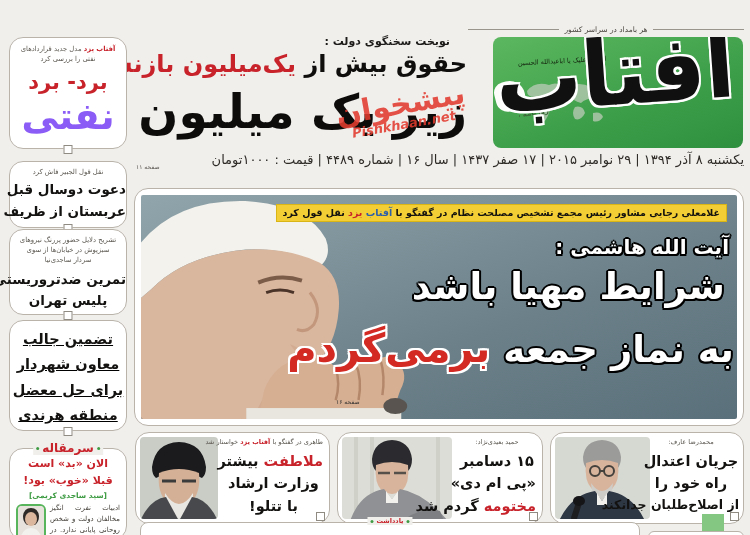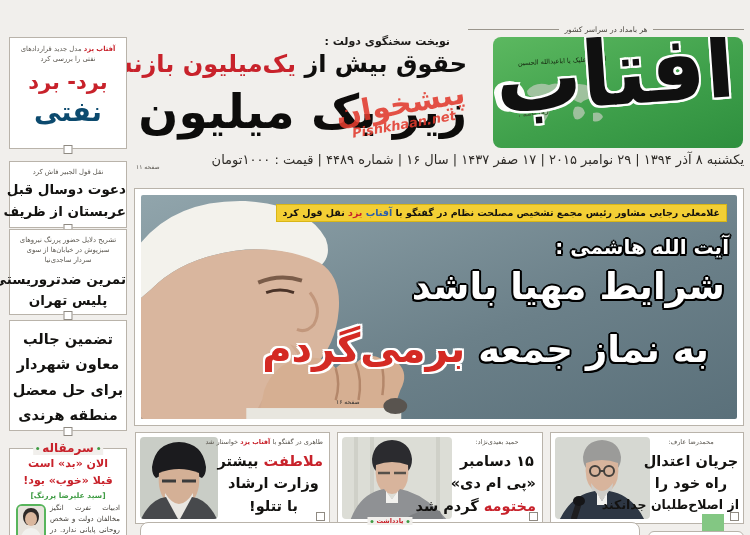--- a/index.html
+++ b/index.html
@@ -1,20 +1,20 @@
 <!DOCTYPE html>
 <html lang="fa" dir="rtl"><head>
 <meta charset="utf-8">
 <style>
   * { margin:0; padding:0; box-sizing:border-box; }
   html,body { background:#e9e7e3; }
   body { font-family:"DejaVu Sans", sans-serif; }
   .page { position:relative; width:750px; height:535px; background:#f1efec; overflow:hidden; margin:0 auto; direction:rtl; }
   .abs { position:absolute; }
-  .box { position:absolute; background:#fff; border:1px solid #b9b3aa; border-radius:0; }
+  .box { position:absolute; background:#fff; border:1px solid #b9b3aa; border-radius:14px; }
   .ctr { text-align:center; }
   .kick { font-size:6.8px; color:#5a564f; line-height:1.5; }
   .red { color:#c8222b; }
   .blue { color:#2d5fa8; }
   .grn { color:#3f9c44; }
 
   
   .tagline { left:468px; top:25px; width:276px; display:flex; align-items:center; gap:5px; }
   .tagline .ln { flex:1; border-top:1px solid #9a958c; }
   .tagline span.t { font-size:7.5px; color:#4a463f; white-space:nowrap; }
@@ -41,21 +41,21 @@
   .lead-tag { left:136px; top:163px; font-size:6px; color:#55514b; }
   .wm { left:336px; top:86px; transform:rotate(-10deg); color:#e23b2e; opacity:.88; text-align:center; z-index:5; }
   .wm .fa { font-size:30px; font-weight:bold; letter-spacing:-1px; }
   .wm .en { font-size:13px; font-weight:bold; font-style:italic; letter-spacing:0; margin-top:-4px; }
 
   
   .sb { left:9px; width:118px; }
   .ptag { position:absolute; bottom:-6px; left:50%; transform:translateX(-50%); width:9px; height:9px;
           background:#fff; border:1px solid #8f8a82; font-size:5px; color:#555; line-height:8px; text-align:center; }
   .sb .t-red { font-size:21px; font-weight:bold; color:#c8222b; line-height:1.2; }
-  .sb .t-blk { font-size:27px; font-weight:bold; color:#0c4a6e; line-height:1.15; letter-spacing:-1px; }
+  .sb .t-blk { font-size:37px; font-weight:bold; color:#8b5cf6; line-height:1.15; letter-spacing:-1px; }
   .sb .t-md { font-size:13.5px; font-weight:bold; color:#131210; line-height:1.6; white-space:nowrap; }
   .sb .t-lg { font-size:14.5px; font-weight:bold; color:#131210; line-height:1.75; white-space:nowrap; }
   .ed-label { position:absolute; top:-8px; left:50%; transform:translateX(-50%); background:#f1efec;
               padding:0 3px; display:flex; align-items:center; gap:3px; white-space:nowrap; }
   .ed-label .d { width:3px; height:3px; border-radius:50%; background:#3f9c44; }
   .ed-label .lbl { font-size:12px; font-weight:bold; color:#c8222b; }
   .ed-title { font-size:11px; font-weight:bold; color:#c8222b; line-height:1.5; }
   .ed-by { font-size:7.5px; font-weight:bold; margin-top:2px; }
   .ed-body { font-size:7px; color:#44403a; text-align:justify; line-height:1.55; padding:3px 6px 0 6px; }
   .ed-photo { float:left; width:30px; height:37px; border:2px solid #58b55c; border-radius:6px; margin:1px 4px 1px 0;
@@ -65,21 +65,21 @@
   .main-box { left:134px; top:188px; width:610px; height:238px; }
   .photo { position:absolute; left:6px; top:6px; right:6px; bottom:6px; overflow:hidden; border-radius:2px; }
   .ybar { position:absolute; right:10px; top:9px; background:#f3cf35; padding:2px 6px 3px 6px; font-size:9.5px;
           font-weight:bold; color:#14120f; white-space:nowrap; border:1px solid #d9b616; }
   .ol { color:#fff; text-shadow:-1.5px -1.5px 0 #000,1.5px -1.5px 0 #000,-1.5px 1.5px 0 #000,1.5px 1.5px 0 #000,
         0 -2px 0 #000,0 2px 0 #000,-2px 0 0 #000,2px 0 0 #000; }
   .olr { color:#d42a24; text-shadow:-2px -2px 0 #fff,2px -2px 0 #fff,-2px 2px 0 #fff,2px 2px 0 #fff,
          0 -2px 0 #fff,0 2px 0 #fff,-2px 0 0 #fff,2px 0 0 #fff; }
   .speaker { position:absolute; right:8px; top:40px; font-size:20px; font-weight:bold; }
   .mh1 { position:absolute; right:12px; top:70px; font-size:37px; font-weight:bold; white-space:nowrap; letter-spacing:-1px; }
-  .mh2 { position:absolute; right:28px; top:130px; font-size:37px; font-weight:bold; white-space:nowrap; letter-spacing:-1px; }
+  .mh2 { position:absolute; right:3px; top:130px; font-size:37px; font-weight:bold; white-space:nowrap; letter-spacing:-1px; }
   .mh2 .olr { font-size:40px; }
   .mtag { position:absolute; left:195px; bottom:14px; font-size:6px; color:#2c2c2c; }
 
   
   .brow .kick2 { font-size:6.5px; color:#5a564f; white-space:nowrap; }
   .brow .bl { font-size:14.5px; font-weight:bold; color:#131210; line-height:1.55; white-space:nowrap; }
   .bphoto { position:absolute; top:4px; left:4px; bottom:4px; border-radius:4px; overflow:hidden; }
   .btxt { position:absolute; top:5px; right:6px; text-align:center; }
 
   
@@ -142,37 +142,37 @@
     <div class="ptag"></div>
   </div>
 
   <div class="box sb ctr" style="top:229px;height:86px;">
     <div class="kick" style="padding:5px 7px 0 7px;">تشریح دلایل حضور پررنگ نیروهای سبزپوش در خیابان‌ها از سوی سردار ساجدی‌نیا</div>
     <div class="t-md" style="margin-top:3px;">تمرین ضدتروریستی</div>
     <div class="t-md">پلیس تهران</div>
     <div class="ptag"></div>
   </div>
 
-  <div class="box sb ctr" style="top:320px;height:111px;padding-top:6px;">
+  <div class="box sb ctr" style="top:320px;height:111px;padding-top:6px;text-decoration:underline;">
     <div class="t-lg">تضمین جالب</div>
     <div class="t-lg">معاون شهردار</div>
     <div class="t-lg">برای حل معضل</div>
     <div class="t-lg">منطقه هرندی</div>
     <div class="ptag"></div>
   </div>
 
   <div class="box sb ctr" style="top:448px;height:92px;">
     <div class="ed-label">
       <span class="d"></span>
         <span class="lbl">سرمقاله</span>
         <span class="d"></span>
     </div>
     <div class="ed-title" style="margin-top:7px;">الان «بد» است</div>
     <div class="ed-title">قبلا «خوب» بود!</div>
-    <div class="ed-by grn">[سید علیرضا پررنگ]</div>
+    <div class="ed-by grn">[سید ساجدی کریمی]</div>
     <div class="ed-body">
       <span class="ed-photo">
         <svg width="26" height="33" viewBox="0 0 26 33">
           <rect width="26" height="33" fill="#e7e3dc"></rect>
           <path d="M5,10 Q6,2 13,2 Q20,2 21,10 Q21,16 17,19 L9,19 Q5,16 5,10 Z" fill="#2e2a28"></path>
           <ellipse cx="13" cy="13" rx="6" ry="7" fill="#dab79d"></ellipse>
           <path d="M2,33 Q5,22 13,22 Q21,22 24,33 Z" fill="#f2f1ee"></path>
         </svg>
       </span>
       <span>ادبیات نفرت انگیز مخالفان دولت و شخص روحانی پایانی ندارد. در هر برهه موضوعی یا «مصداقی» را بهانه کرده و به ...</span>

